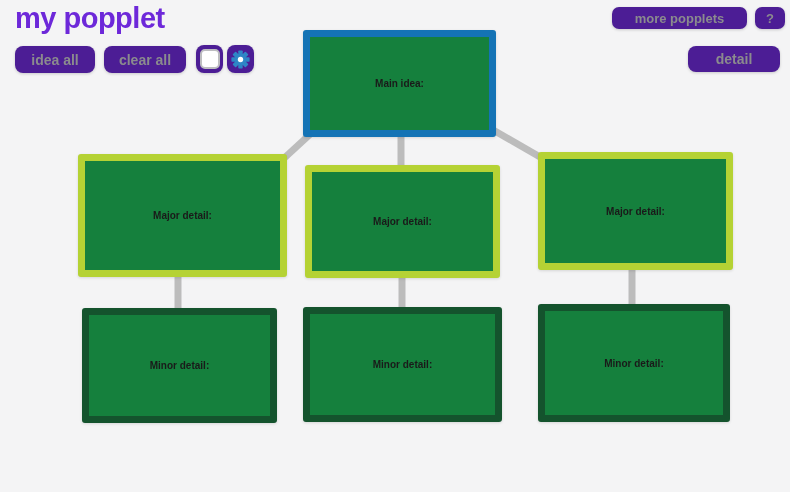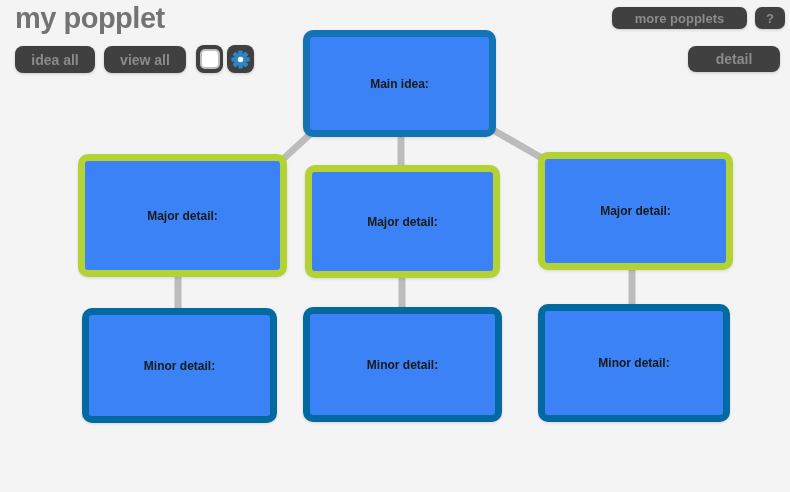--- a/index.html
+++ b/index.html
@@ -8,26 +8,26 @@
     position: relative;
     overflow: hidden;
     background: #f4f4f5;
     font-family: "Liberation Sans", sans-serif;
     -webkit-font-smoothing: antialiased;
   }
   
   .title {
     position: absolute; left: 15px; top: 2px;
     font-size: 29px; font-weight: bold;
-    color: #737373; letter-spacing: -0.5px;
+    color: #6d28d9; letter-spacing: -0.5px;
     z-index: 3;
   }
   .btn {
     position: absolute;
-    background: #404040;
+    background: #4c1d95;
     border: none;
     border-radius: 8px;
     box-shadow: 0 1px 3px rgba(0,0,0,0.18);
     color: #8b8b8e;
     font-family: "Liberation Sans", sans-serif;
     font-weight: bold;
     font-size: 14px;
     display: flex; align-items: center; justify-content: center;
     cursor: pointer;
     z-index: 3;
@@ -50,48 +50,48 @@
   
   .connectors {
     position: absolute; left: 0; top: 0;
     z-index: 1;
   }
   .connectors line { stroke: #bcbcbc; stroke-width: 7; }
   
   .node {
     position: absolute;
     box-sizing: border-box;
-    background: #3b82f6;
-    border-radius: 10px;
+    background: #15803d;
+    border-radius: 3px;
     display: flex; align-items: center; justify-content: center;
     font-weight: bold;
-    font-size: 12px;
+    font-size: 10px;
     color: #1a1a1a;
     z-index: 2;
     box-shadow: 0 1px 3px rgba(0,0,0,0.12);
     cursor: pointer;
   }
   .node-main  { border: 7px solid #1473b5; }
   .node-major { border: 7px solid #b5d234; }
-  .node-minor { border: 7px solid #0369a1; }
+  .node-minor { border: 7px solid #14532d; }
   #node-main         { left: 303px; top: 30px;  width: 193px; height: 107px; }
   #node-major-left   { left: 78px;  top: 154px; width: 209px; height: 123px; }
   #node-major-center { left: 305px; top: 165px; width: 195px; height: 113px; }
   #node-major-right  { left: 538px; top: 152px; width: 195px; height: 118px; }
   #node-minor-left   { left: 82px;  top: 308px; width: 195px; height: 115px; }
   #node-minor-center { left: 303px; top: 307px; width: 199px; height: 115px; }
   #node-minor-right  { left: 538px; top: 304px; width: 192px; height: 118px; }
 </style>
 </head>
 <body>
 
 <div class="title">my popplet</div>
 
 <button class="btn btn-view-all">idea all</button>
-<button class="btn btn-clear-all">view all</button>
+<button class="btn btn-clear-all">clear all</button>
 
 <button class="btn btn-swatch">
   <span class="swatch-square"></span>
 </button>
 
 <button class="btn btn-gear">
   <svg width="19" height="19" viewBox="-12 -12 24 24">
     <g fill="#2e86c6">
       <rect x="-2.8" y="-11.5" width="5.6" height="23" rx="1"></rect>
       <rect x="-2.8" y="-11.5" width="5.6" height="23" rx="1" transform="rotate(45)"></rect>

